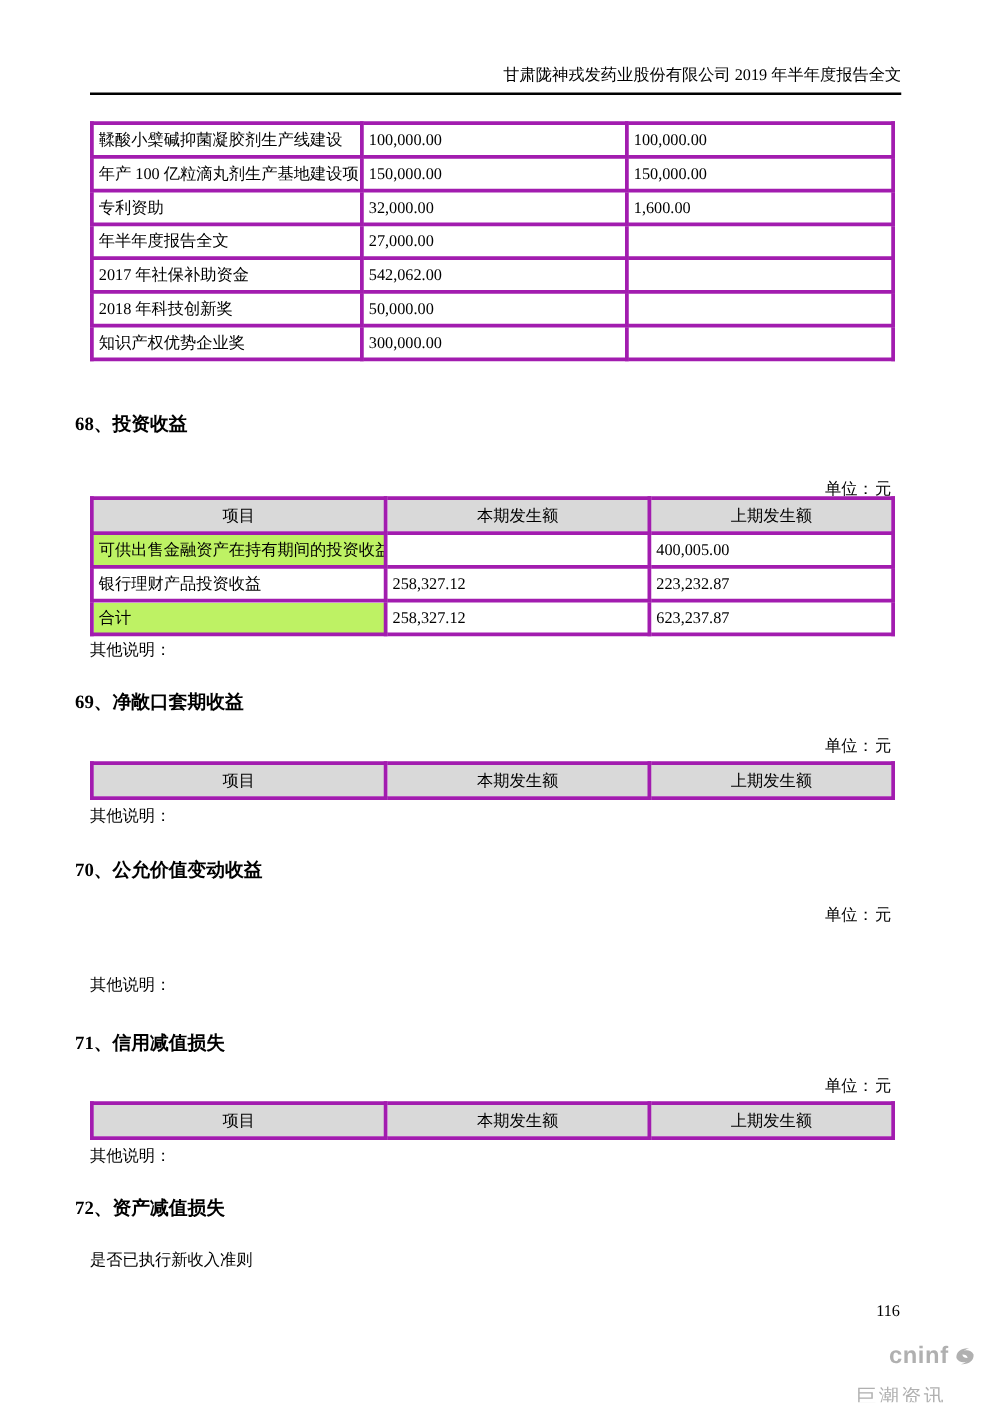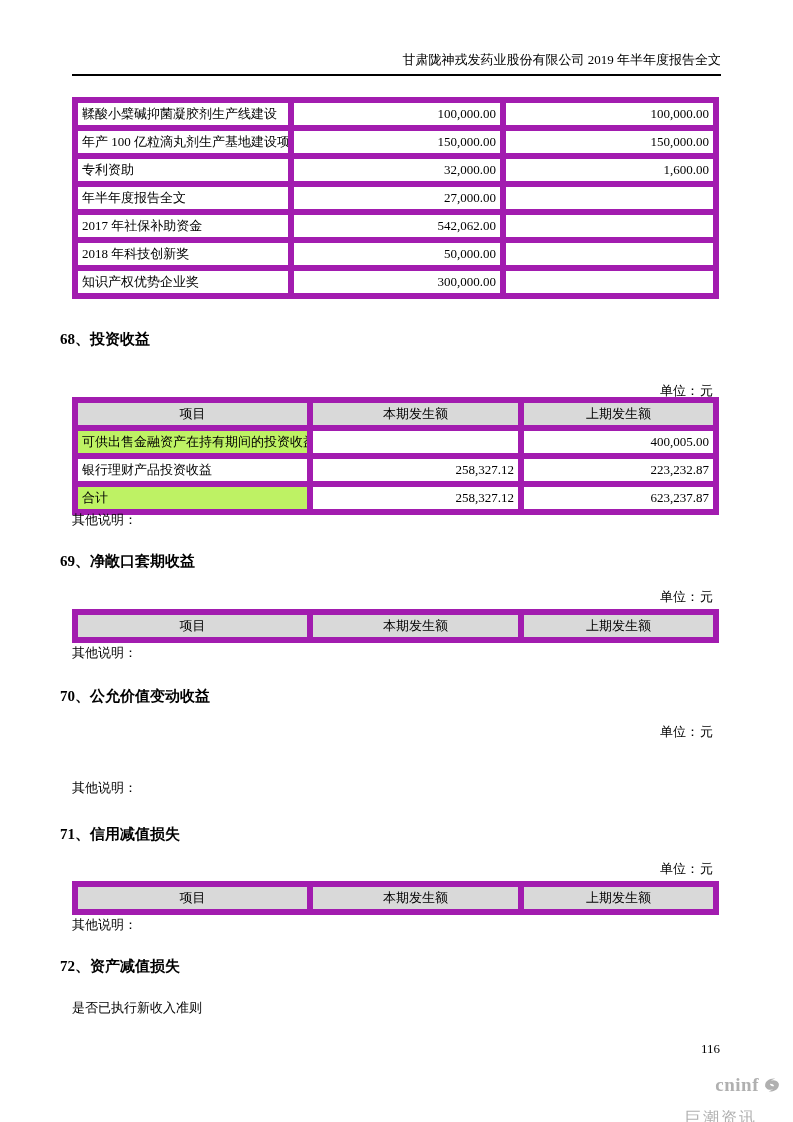--- a/index.html
+++ b/index.html
@@ -28,35 +28,35 @@
     border-top: 2px solid #000000;
   }
 
   table.fin {
     border-collapse: collapse;
     table-layout: fixed;
     width: 641px;
     font-size: 13px;
   }
   table.fin td, table.fin th {
-    border: 6px solid #a21caf;
+    border: 3px solid #a21caf;
     height: 27px;
     padding: 2px 4px;
     font-weight: normal;
     overflow: hidden;
     white-space: nowrap;
     font-family: Liberation Serif, serif;
   }
   table.fin th {
     background: #d9d9d9;
     text-align: center;
     height: 28px;
   }
   td.lbl { text-align: left; }
-  td.num { text-align: right; }
+  td.num { text-align: left; }
   td.shade { background: #bef264; }
 
   .section-heading {
     left: 60px;
     font-size: 15px;
     font-weight: bold;
     white-space: nowrap;
   }
   .unit-line {
     right: 80px;
@@ -89,21 +89,20 @@
     font-family: "Liberation Sans", "DejaVu Sans", sans-serif;
     text-align: right;
     line-height: 1.1;
   }
   .cninfo-top {
     display: flex;
     justify-content: flex-end;
     align-items: center;
     gap: 2px;
     margin-right: 6px;
-    font-family: Liberation Serif, serif;
   }
   .cninfo-brand {
     font-size: 19px;
     font-weight: bold;
     letter-spacing: 0.5px;
   }
   .cninfo-cn {
     font-size: 16px;
     letter-spacing: 2px;
     margin-right: 32px;

